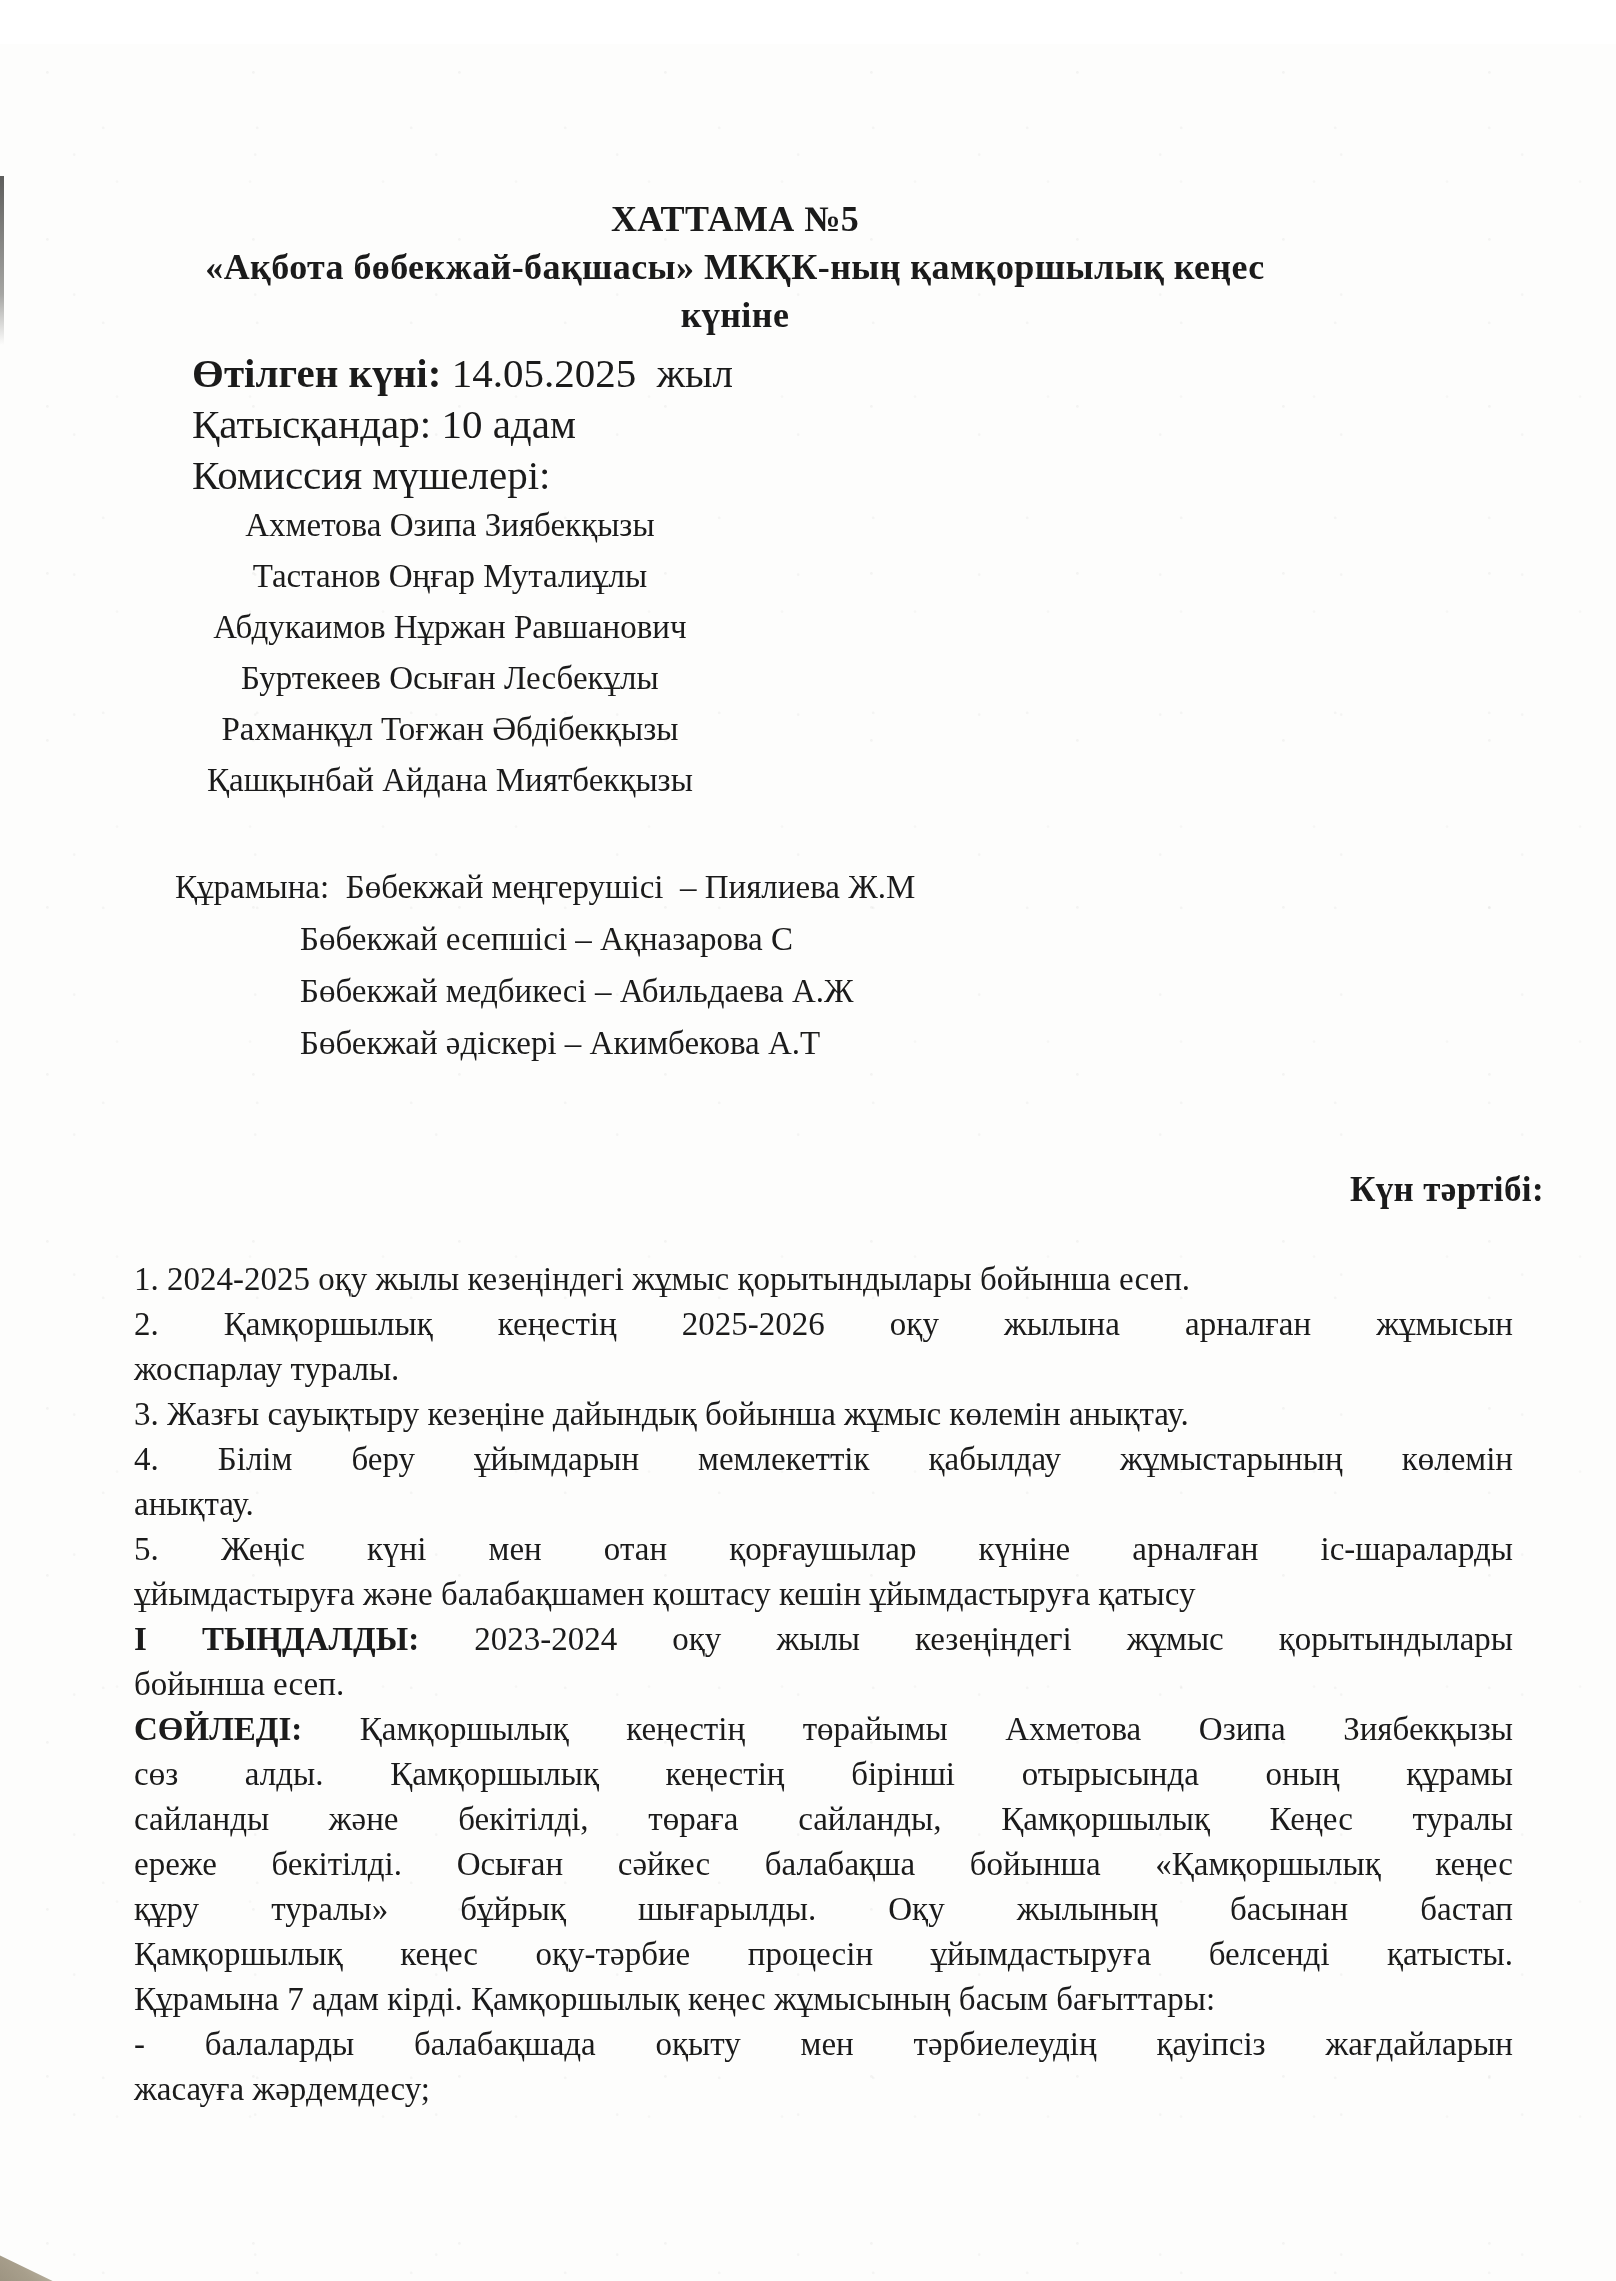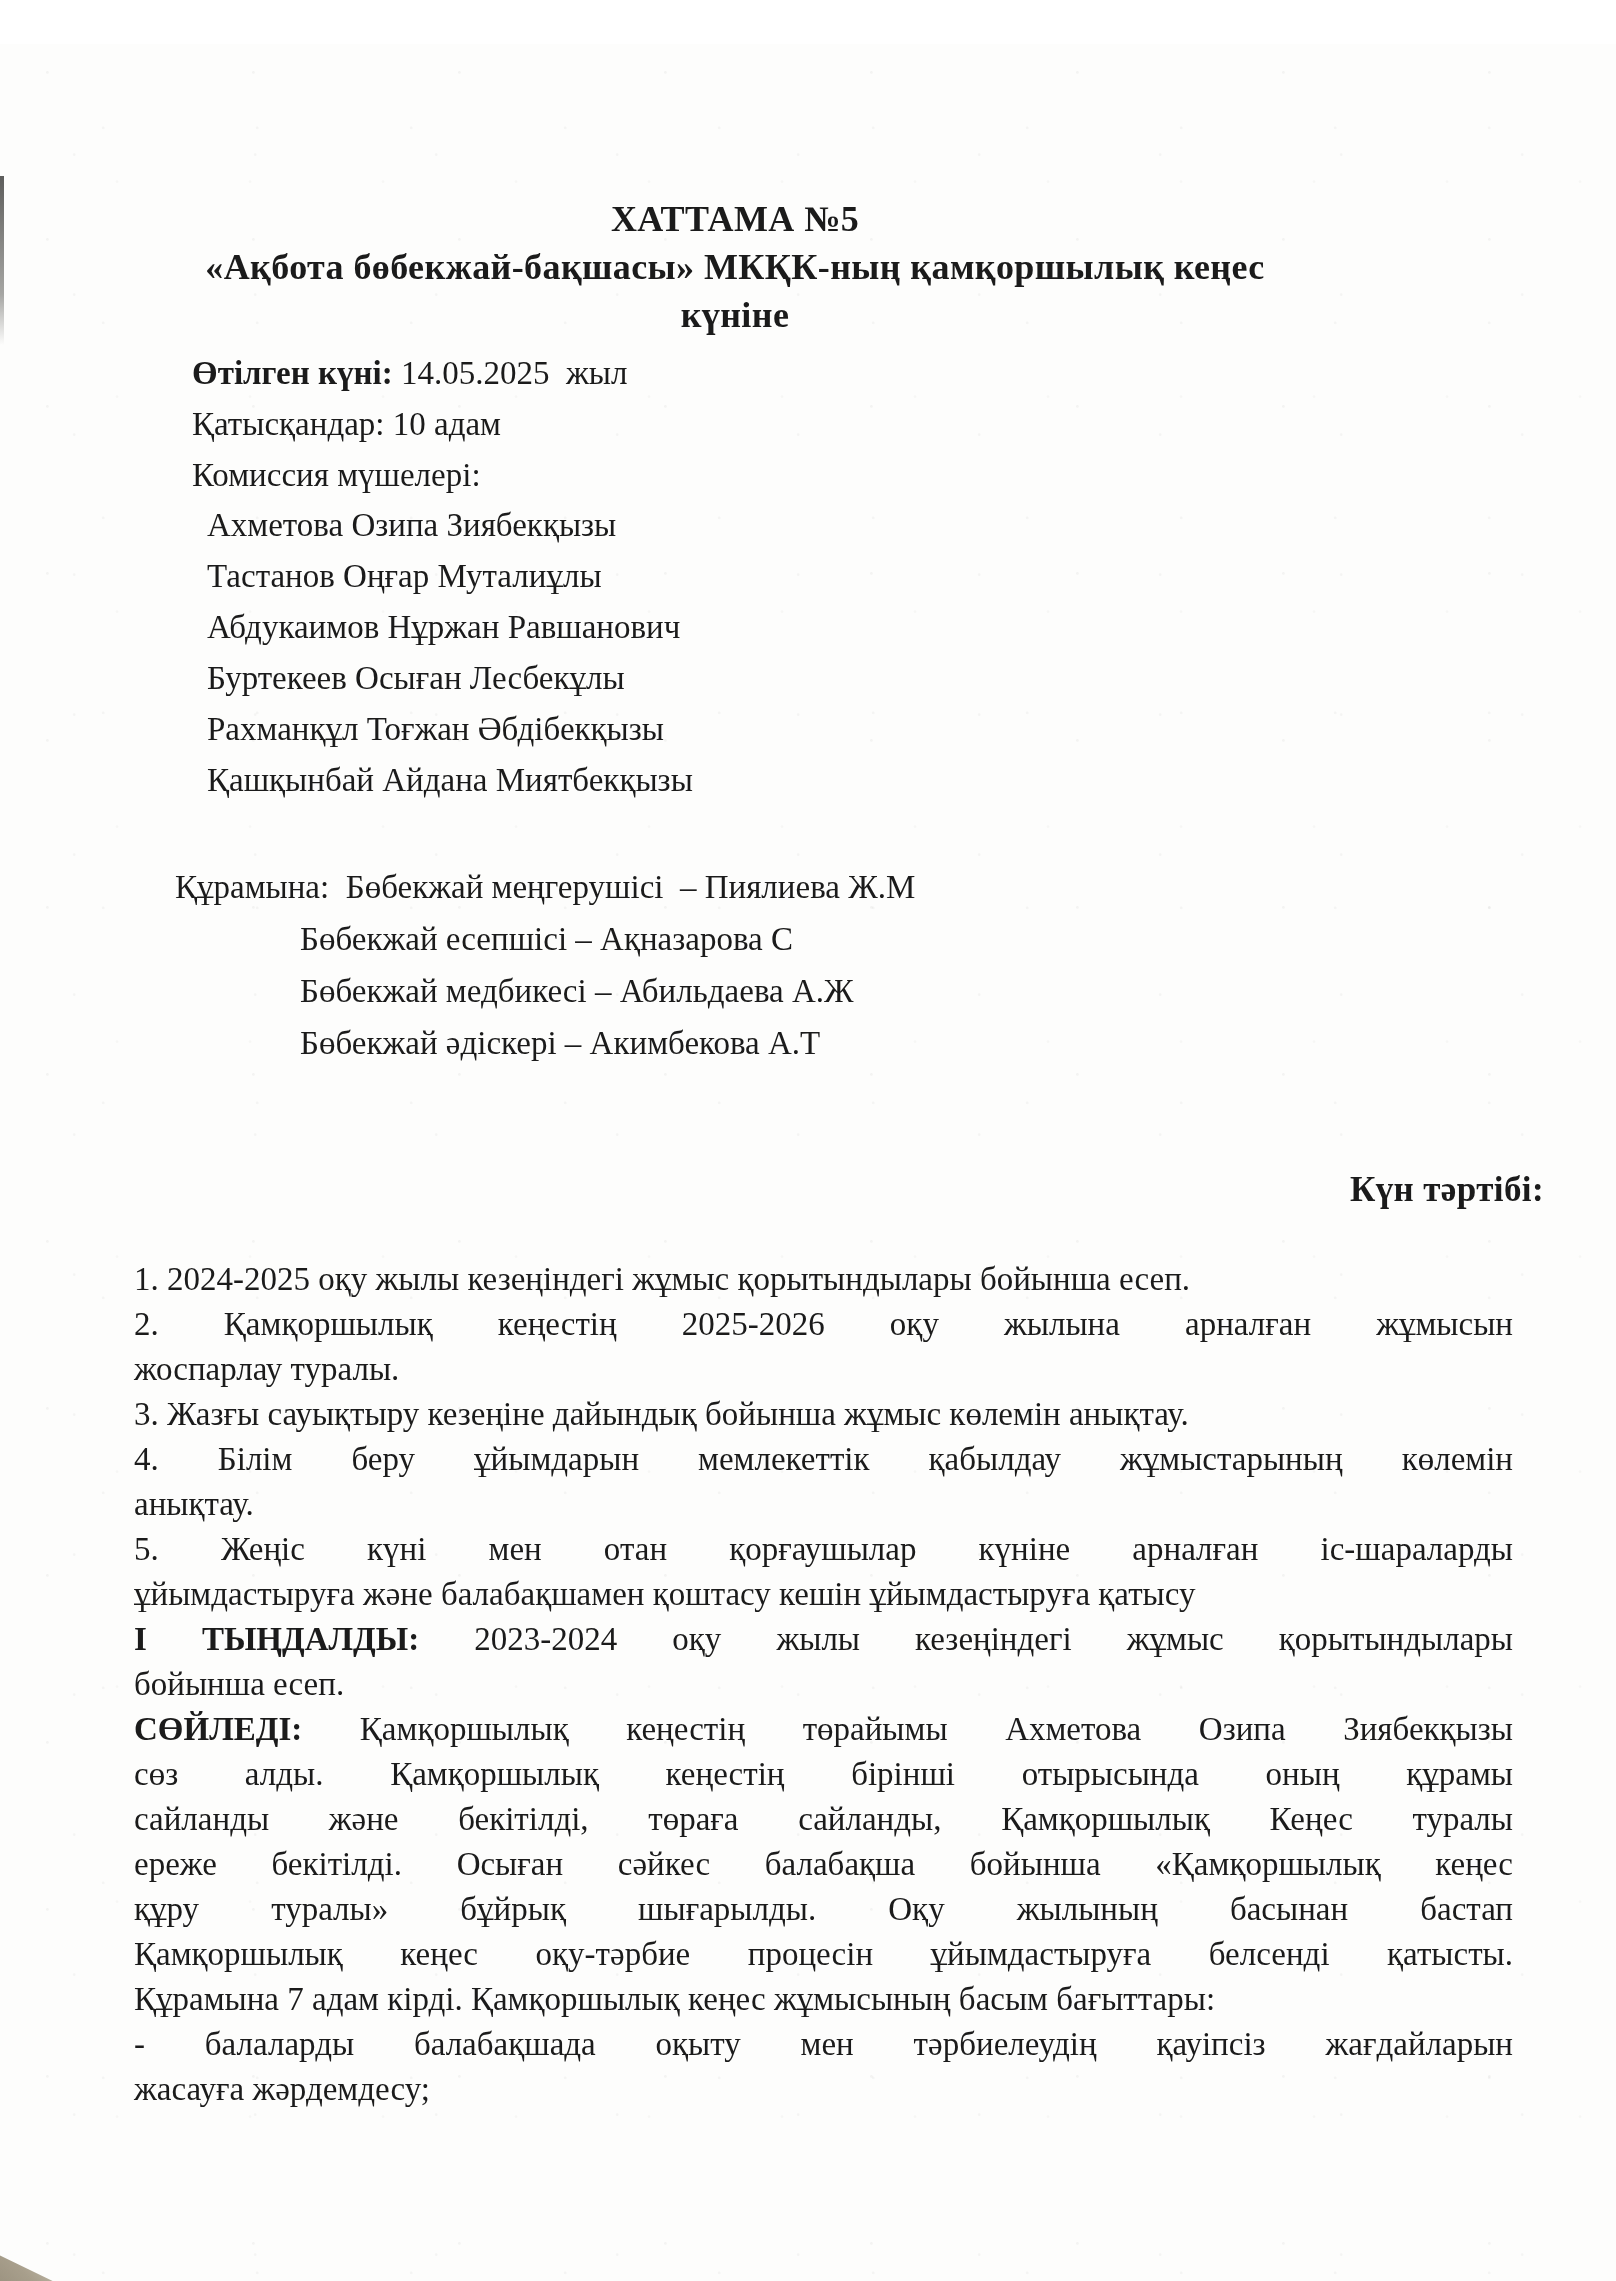--- a/index.html
+++ b/index.html
@@ -20,22 +20,22 @@
     background-size:206px 167px,154px 195px,181px 140px,133px 215px;
     color:#1b1b1b;
     margin-top:44px;
   }
   .abs{position:absolute;}
   .line{white-space:pre;}
   .title-block{
     top:151px;left:0;width:1470px;text-align:center;
     font-weight:bold;font-size:36px;line-height:48px;letter-spacing:0.4px;
   }
-  .meta-block{top:304px;left:192px;font-size:33px;line-height:51px;}
-  .members-block{top:456px;left:207px;font-size:33px;line-height:51px;}
+  .meta-block{top:304px;left:192px;font-size:41px;line-height:51px;}
+  .members-block{top:456px;left:207px;font-size:33px;line-height:51px;text-align:center;}
   .invited-block{top:817px;left:175px;font-size:33px;line-height:52px;}
   .invited-block .cont{padding-left:125px;}
   .agenda-title{
     top:1126px;left:134px;width:1410px;text-align:right;
     font-weight:bold;font-size:35px;letter-spacing:0.4px;
   }
   .body-block{top:1213px;left:134px;width:1379px;font-size:33px;line-height:45px;}
   .bline{text-align:left;}
   .bline.just{text-align:justify;text-align-last:justify;}
   b{font-weight:bold;}

